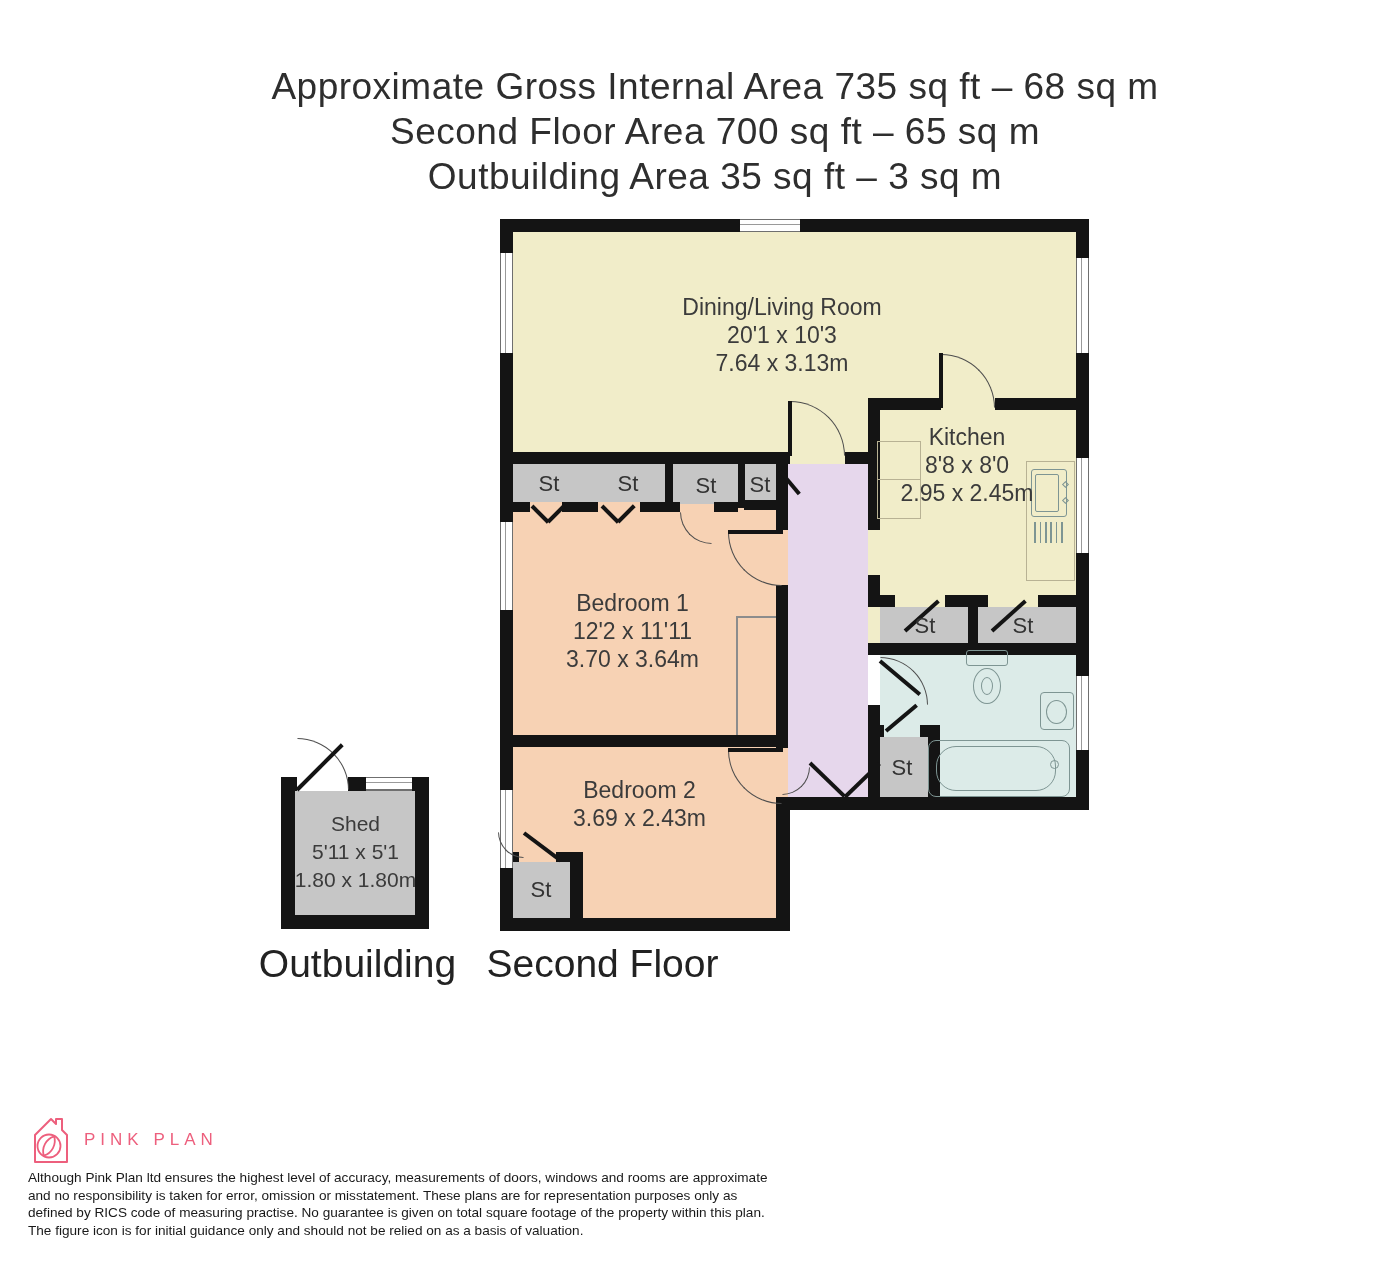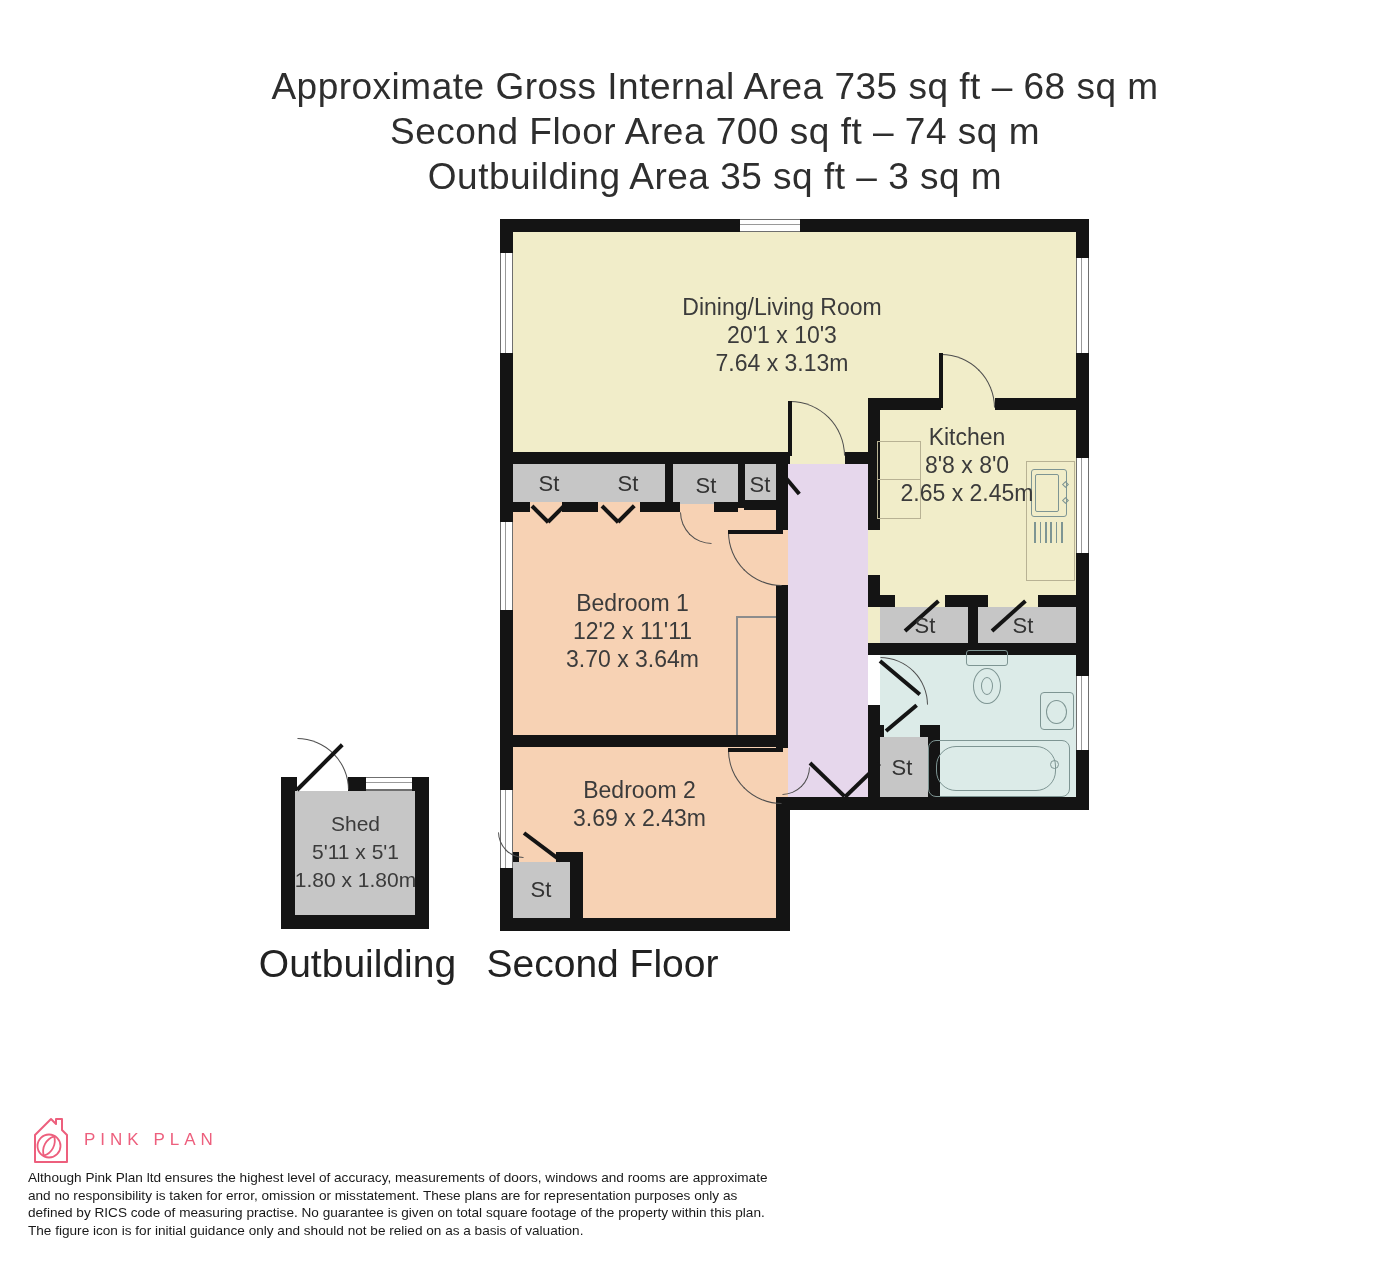--- a/index.html
+++ b/index.html
@@ -47,21 +47,21 @@
   .agent-name{position:absolute;left:1262px;top:1197px;font-family:"Liberation Serif",serif;
               font-size:28px;color:#9c2347;}
 </style>
 </head>
 <body>
 
 <div id="canvas">
 
   <div class="titleblock">
     <div>Approximate Gross Internal Area 735 sq ft – 68 sq m</div>
-    <div>Second Floor Area 700 sq ft – 74 sq m</div>
+    <div>Second Floor Area 700 sq ft – 65 sq m</div>
     <div>Outbuilding  Area 35 sq ft – 3 sq m</div>
   </div>
 
   <div class="cream" style="left:513px;top:232px;width:563px;height:423px;"></div>
   <div class="peach" style="left:513px;top:464px;width:275px;height:454px;"></div>
   <div class="purple" style="left:788px;top:464px;width:80px;height:333px;"></div>
   <div class="blue" style="left:880px;top:655px;width:196px;height:142px;"></div>
 
   <div class="gray" style="left:513px;top:464px;width:152px;height:38px;"></div>
   <div class="gray" style="left:672px;top:464px;width:66px;height:40px;"></div>
@@ -169,21 +169,21 @@
   <div class="thinline" style="left:736px;top:616px;width:40px;height:1.5px;"></div>
 
   <div class="rlabel" style="left:657px;top:281px;width:250px;margin-top:12px;">
     <div>Dining/Living Room</div>
     <div>20'1 x 10'3</div>
     <div>7.64 x 3.13m</div>
   </div>
   <div class="rlabel" style="left:842px;top:423px;width:250px;">
     <div>Kitchen</div>
     <div>8'8 x 8'0</div>
-    <div>2.65 x 2.45m</div>
+    <div>2.95 x 2.45m</div>
   </div>
   <div class="rlabel" style="left:505px;top:589px;width:255px;">
     <div>Bedroom 1</div>
     <div>12'2 x 11'11</div>
     <div>3.70 x 3.64m</div>
   </div>
   <div class="rlabel" style="left:512px;top:776px;width:255px;">
     <div>Bedroom 2</div>
     <div>3.69 x 2.43m</div>
   </div>

